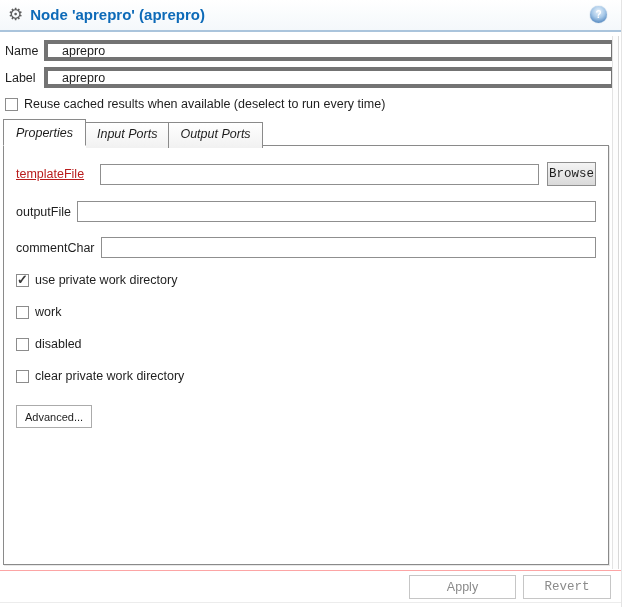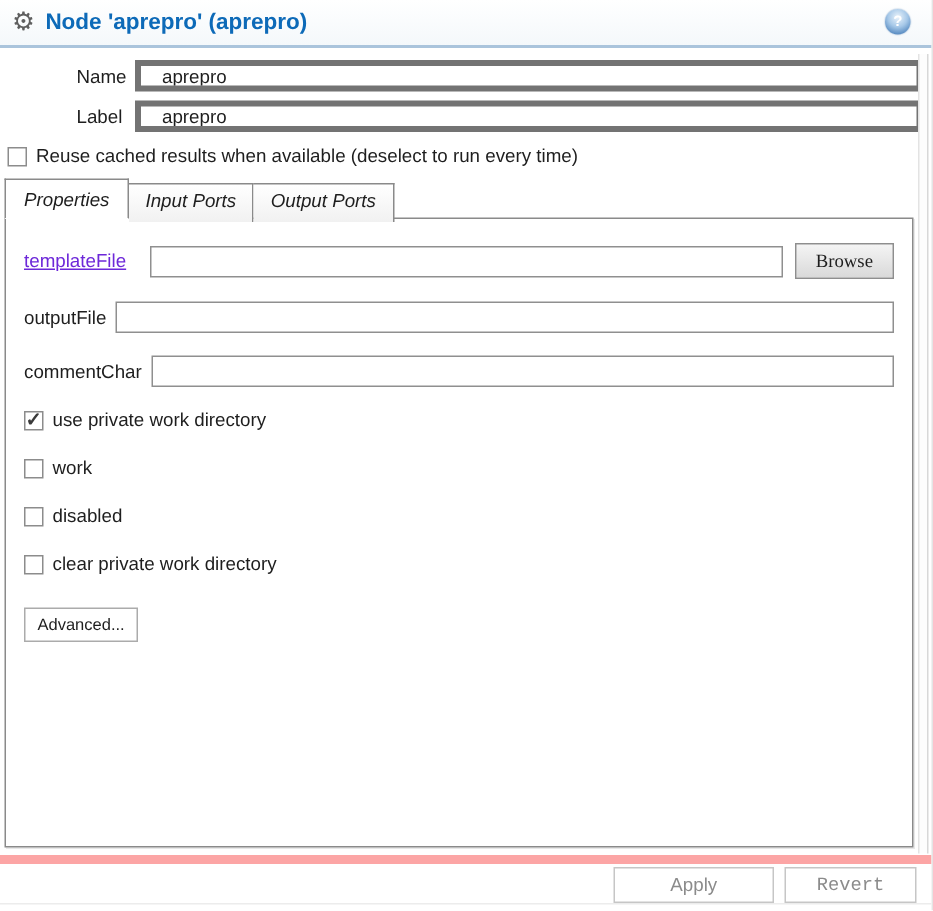--- a/index.html
+++ b/index.html
@@ -47,21 +47,21 @@
     margin-right: 6px;
     box-shadow: 0 0 1px #6b93bd;
   }
 
   
   .top-form { padding: 8px 6px 0 5px; }
   .frow {
     display: flex; align-items: center;
     margin-bottom: 6px;
   }
-  .frow label { margin-right: 6px; white-space: nowrap; margin-left: 46px; }
+  .frow label { margin-right: 6px; white-space: nowrap; }
   .frow input[type=text] {
     flex: 1;
     height: 21px;
     border: 4px solid #737373;
     padding: 0 14px;
     font-family: "Liberation Sans", sans-serif;
     font-size: 12.5px;
     color: #1e1e1e;
     outline: none;
     background: #ffffff;
@@ -122,41 +122,41 @@
     z-index: 1;
     box-shadow: 1px 1px 0 #e8e8e8;
   }
 
   .prop-row {
     display: flex; align-items: center;
     margin-bottom: 15px;
   }
   .prop-row .plabel { margin-right: 6px; white-space: nowrap; }
   .link {
-    color: #6d28d9;
+    color: #b91c1c;
     text-decoration: underline;
     cursor: pointer;
     white-space: nowrap;
     margin-right: 16px;
   }
   .prop-row input[type=text] {
     flex: 1;
     height: 21px;
     border: 1px solid #8f8f8f;
     padding: 0 5px;
     font-family: "Liberation Sans", sans-serif;
     font-size: 12.5px;
     outline: none;
     background: #ffffff;
   }
   .browse-btn {
     margin-left: 8px;
     height: 24px;
-    padding: 0 13px;
-    font-family: Liberation Serif, serif;
+    padding: 0 1px;
+    font-family: Liberation Mono, monospace;
     font-size: 12.5px;
     color: #1e1e1e;
     background: linear-gradient(#f4f4f4, #e7e7e7 50%, #d9d9d9);
     border: 1px solid #8e8e8e;
     cursor: pointer;
     flex: none;
   }
   .pane-check-row {
     display: flex; align-items: center;
     margin-bottom: 18px;
@@ -183,21 +183,21 @@
     background: #fdfdfd;
     border-left: 1px solid #e3e3e3;
     border-right: 1px solid #d8d8d8;
   }
 
   
   .footer {
     position: absolute;
     left: 0; right: 0; bottom: 0;
     height: 37px;
-    border-top: 6px solid #fca5a5;
+    border-top: 1px solid #fca5a5;
     background: #ffffff;
     display: flex;
     align-items: center;
     justify-content: flex-end;
     padding: 0 10px 4px 0;
   }
   .footer::after {
     content: "";
     position: absolute;
     left: 0; right: 0; bottom: 4px;

